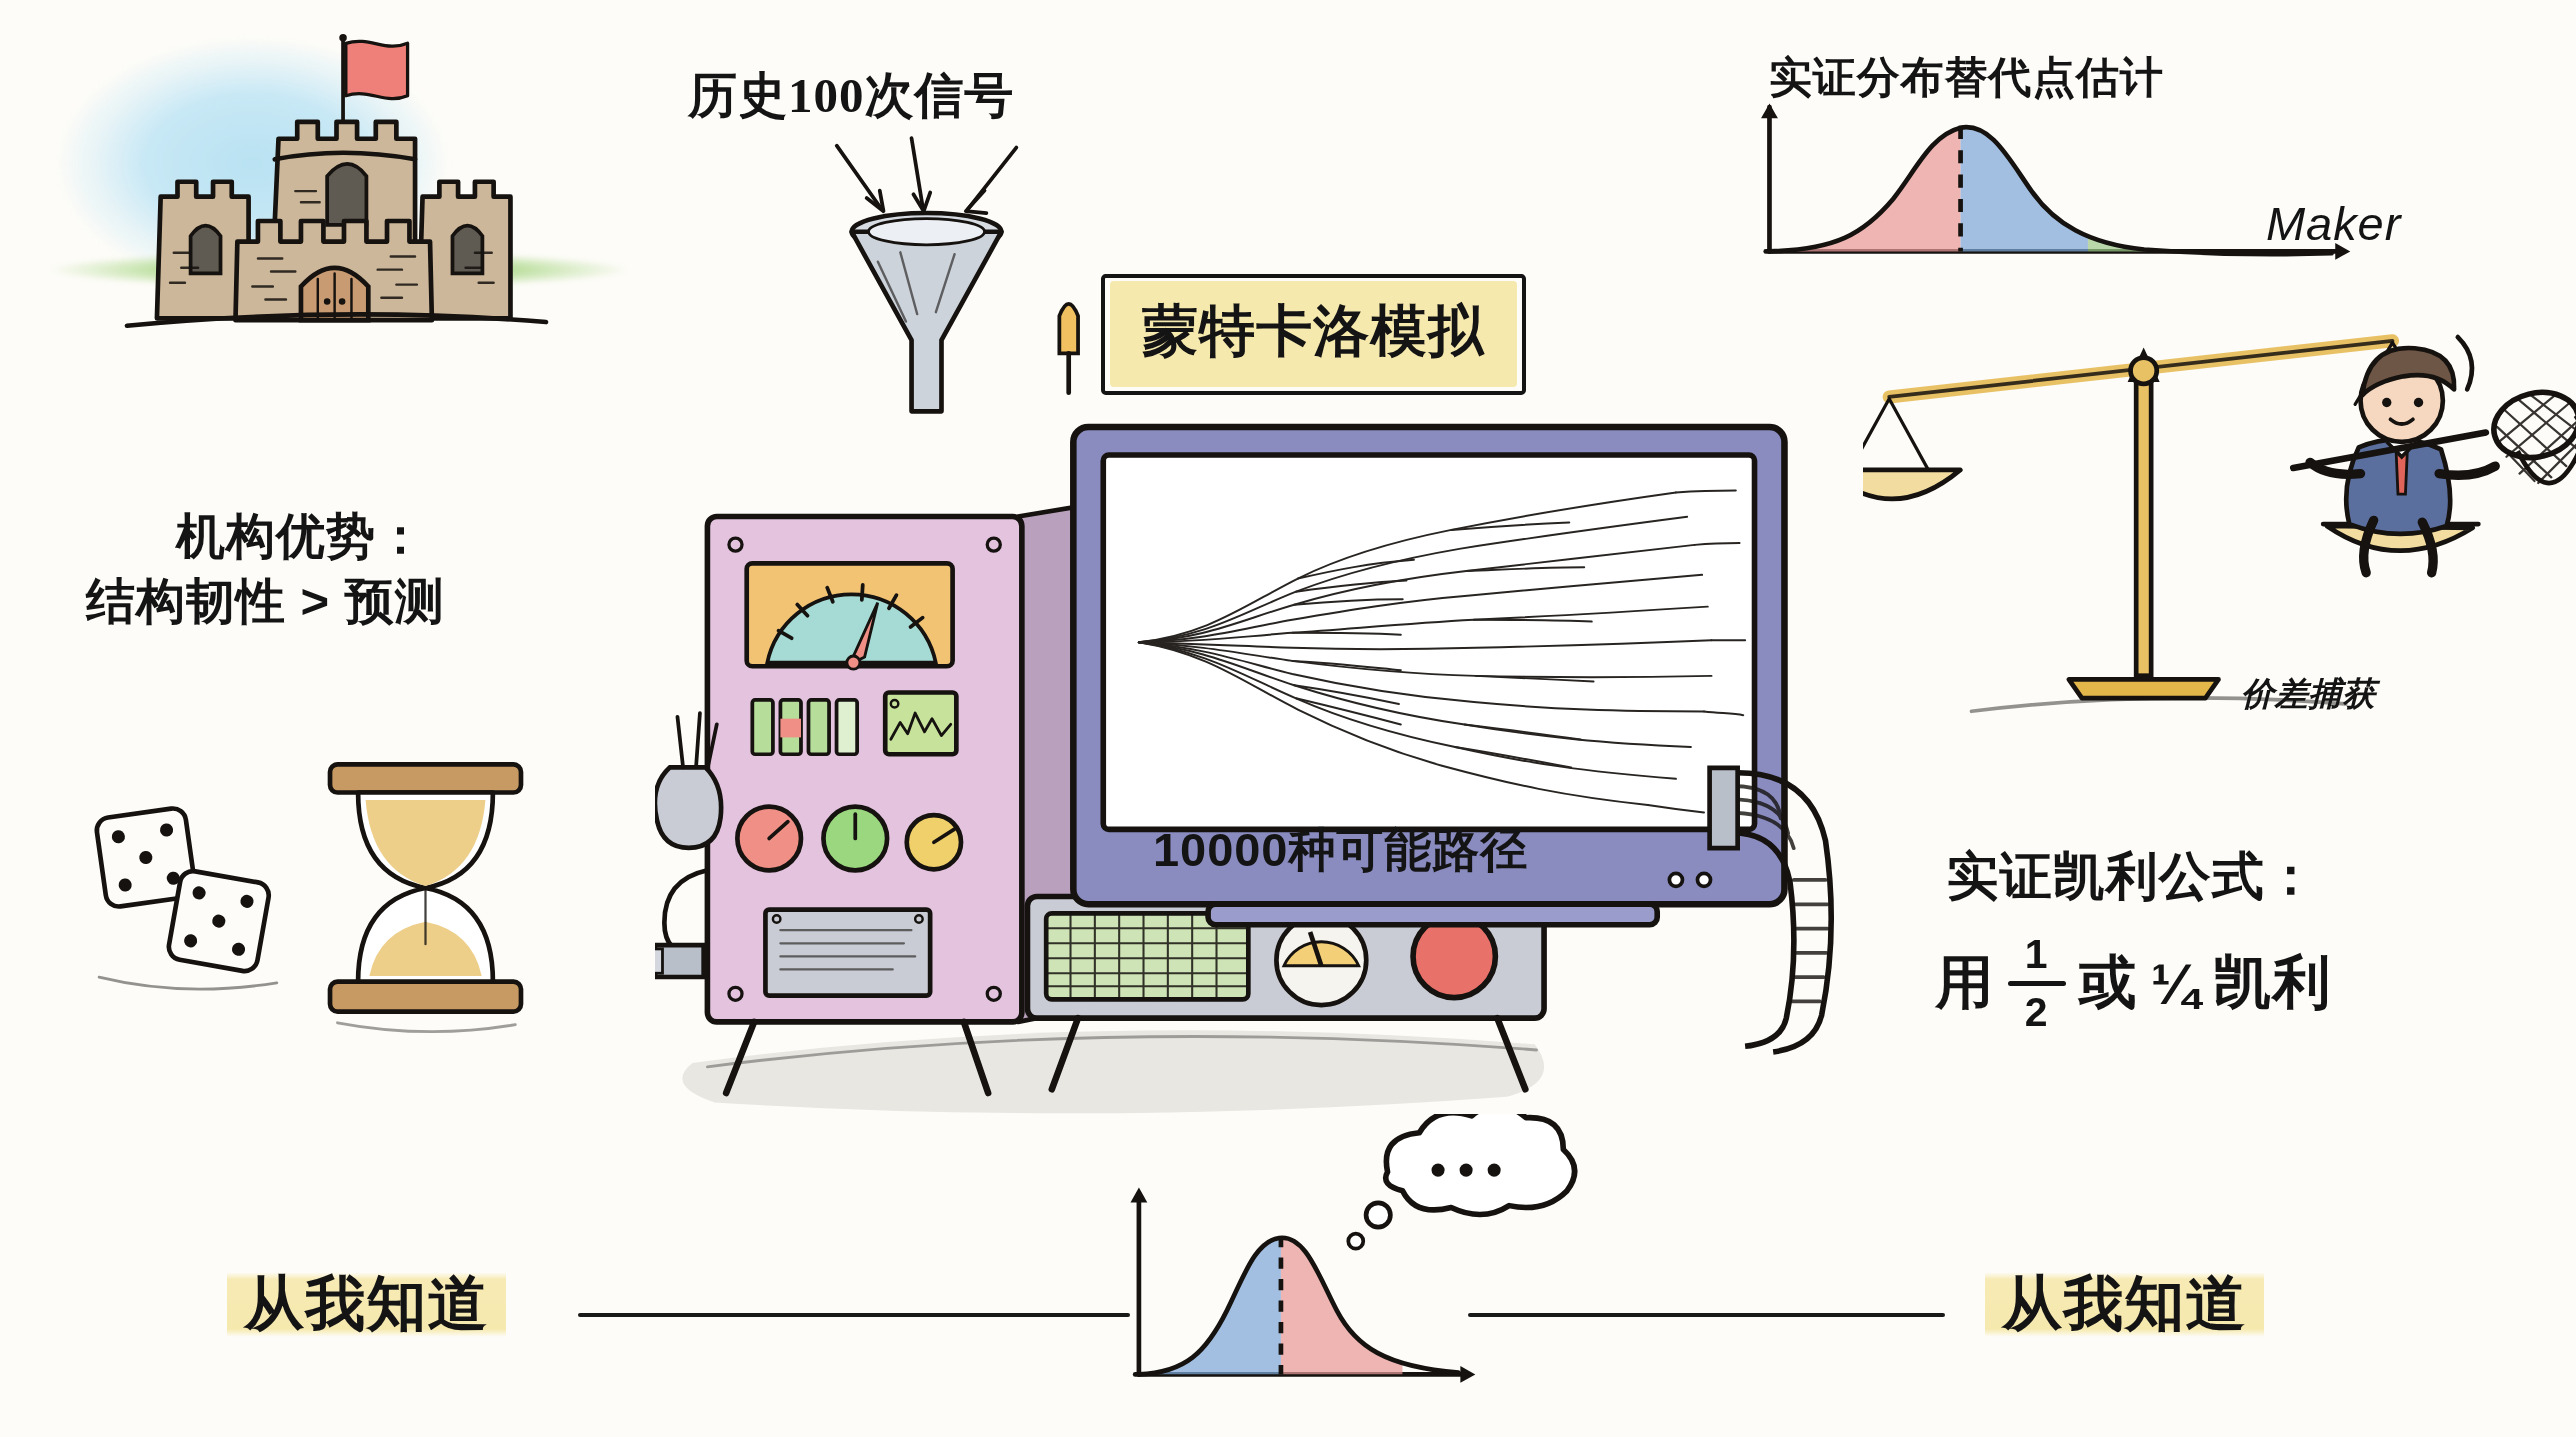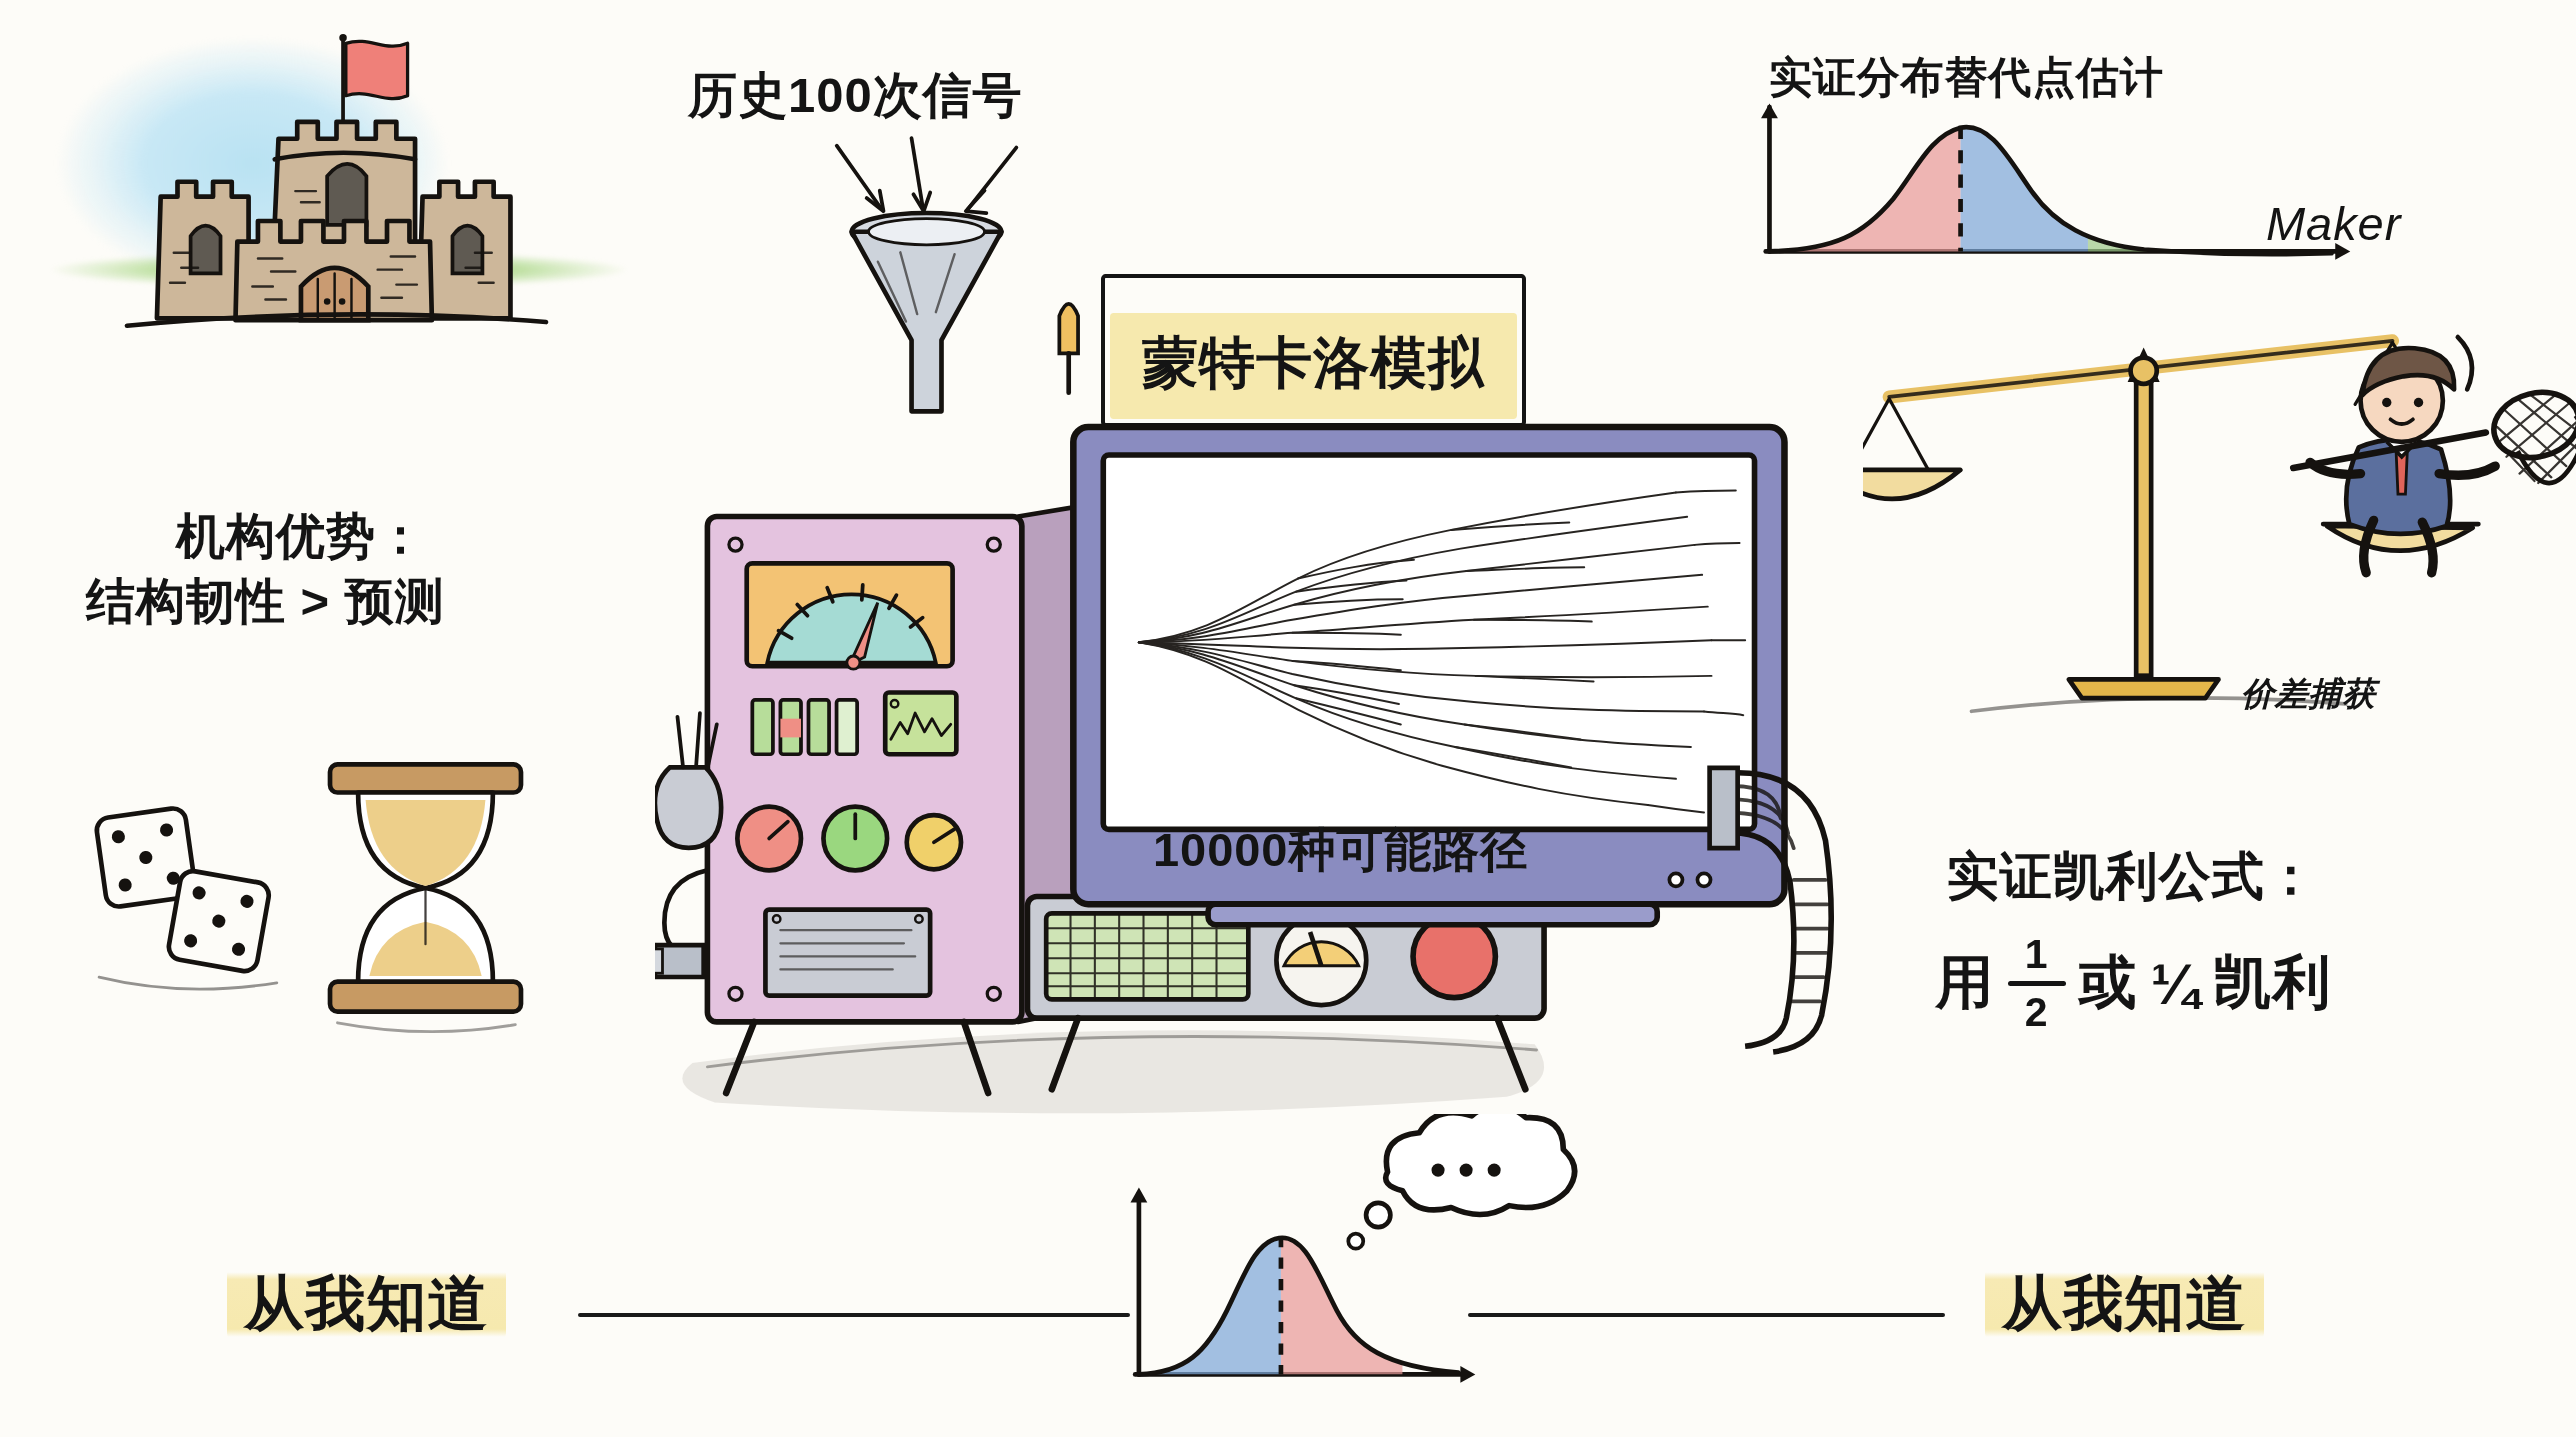--- a/index.html
+++ b/index.html
@@ -121,21 +121,21 @@
 
       <path d="M86 94 h128 q-6 74 -64 92 q-58 -18 -64 -92 Z" fill="#edcf8a"></path>
 
       <path d="M90 282 h120 q-10 -48 -60 -58 q-50 10 -60 58 Z" fill="#edcf8a"></path>
       <path class="ink" d="M150 188 L150 248" stroke-width="2.4" opacity=".8"></path>
       <path class="ink" d="M56 332 q96 18 190 2" stroke-width="3" opacity=".4"></path>
     </svg>
   </div>
 
   <div class="abs" style="left:655px;top:37px;width:674px;height:524px;">
-    <div class="abs cn" style="left:33px;top:26px;font-size:49px;">历史100次信号</div>
+    <div class="abs cn" style="left:33px;top:26px;font-size:49px;font-family:Liberation Serif, serif;">历史100次信号</div>
     <svg class="abs" style="left:0;top:75px;" width="674px" height="449" viewBox="0 0 720 480">
 
       <g class="ink" stroke-width="4">
         <path d="M194 36 L242 104"></path>
           <path d="M226 92 L244 106 L240 84"></path>
         <path d="M274 28 L286 102"></path>
           <path d="M276 88 L287 106 L294 86"></path>
         <path d="M386 38 L334 104"></path>
           <path d="M352 84 L332 106 L354 108"></path>
       </g>
@@ -233,21 +233,21 @@
     <path d="M712 492 L700 456" stroke="#15120f" stroke-width="5" fill="none"></path>
     <circle cx="854" cy="482" r="44" fill="#e8716a" stroke="#15120f" stroke-width="6"></circle>
 
     <path class="ink" d="M452 548 L424 624" stroke-width="7"></path>
     <path class="ink" d="M900 548 L930 624" stroke-width="7"></path>
   </svg>
 
   <div class="abs" style="left:1110px;top:281px;">
     <div style="position:relative;display:inline-block;">
       <div style="position:absolute;inset:-7.5px -9.4px;border:4.7px solid #141414;border-radius:4.7px;"></div>
-      <div style="position:relative;background:#f6e9ae;padding:13px 32px 17px;border-radius:3.7px;margin-top:32px;">
+      <div style="position:relative;background:#f6e9ae;padding:13px 32px 17px;border-radius:3.7px;">
         <span class="cn" style="font-size:56px;">蒙特卡洛模拟</span>
       </div>
     </div>
   </div>
 
   <svg class="abs" style="left:1058px;top:412px;" width="768" height="524" viewBox="0 0 820 560">
     <rect x="16" y="16" width="760" height="510" rx="16" fill="#8a8cc0" stroke="#15120f" stroke-width="7"></rect>
     <rect x="48" y="46" width="696" height="400" rx="6" fill="#ffffff" stroke="#15120f" stroke-width="6"></rect>
 
     <g class="ink" stroke-width="2.1" opacity=".92">

